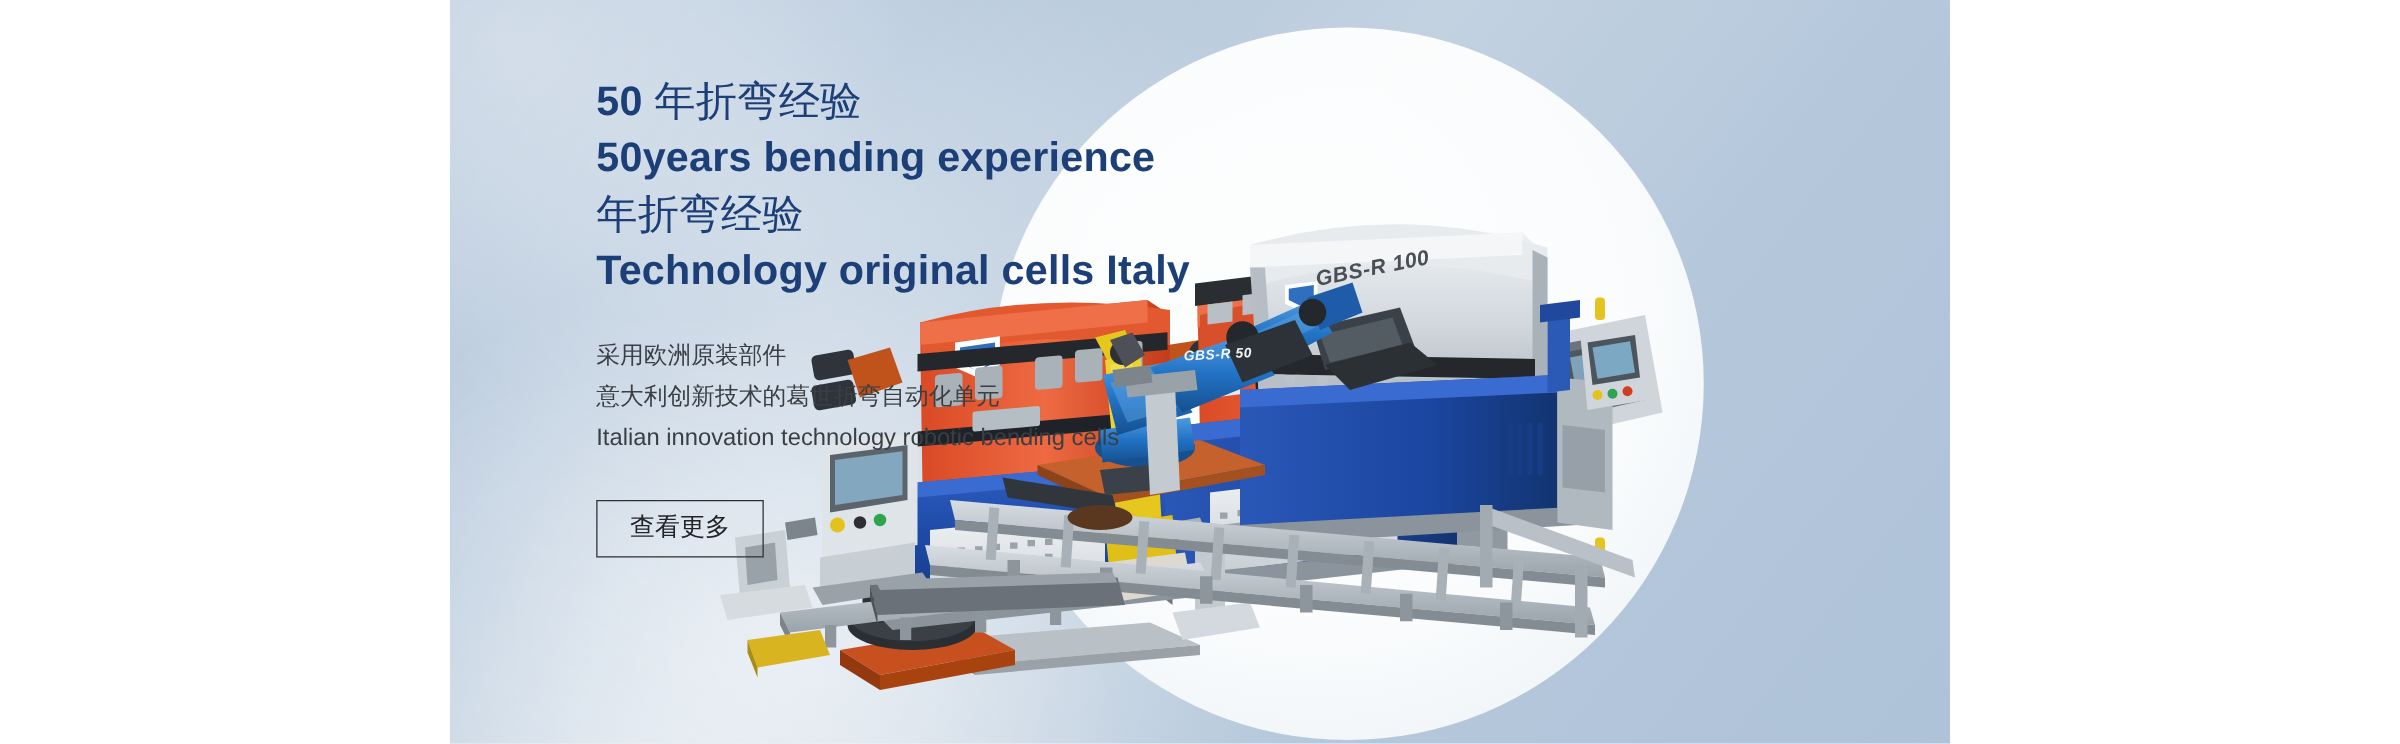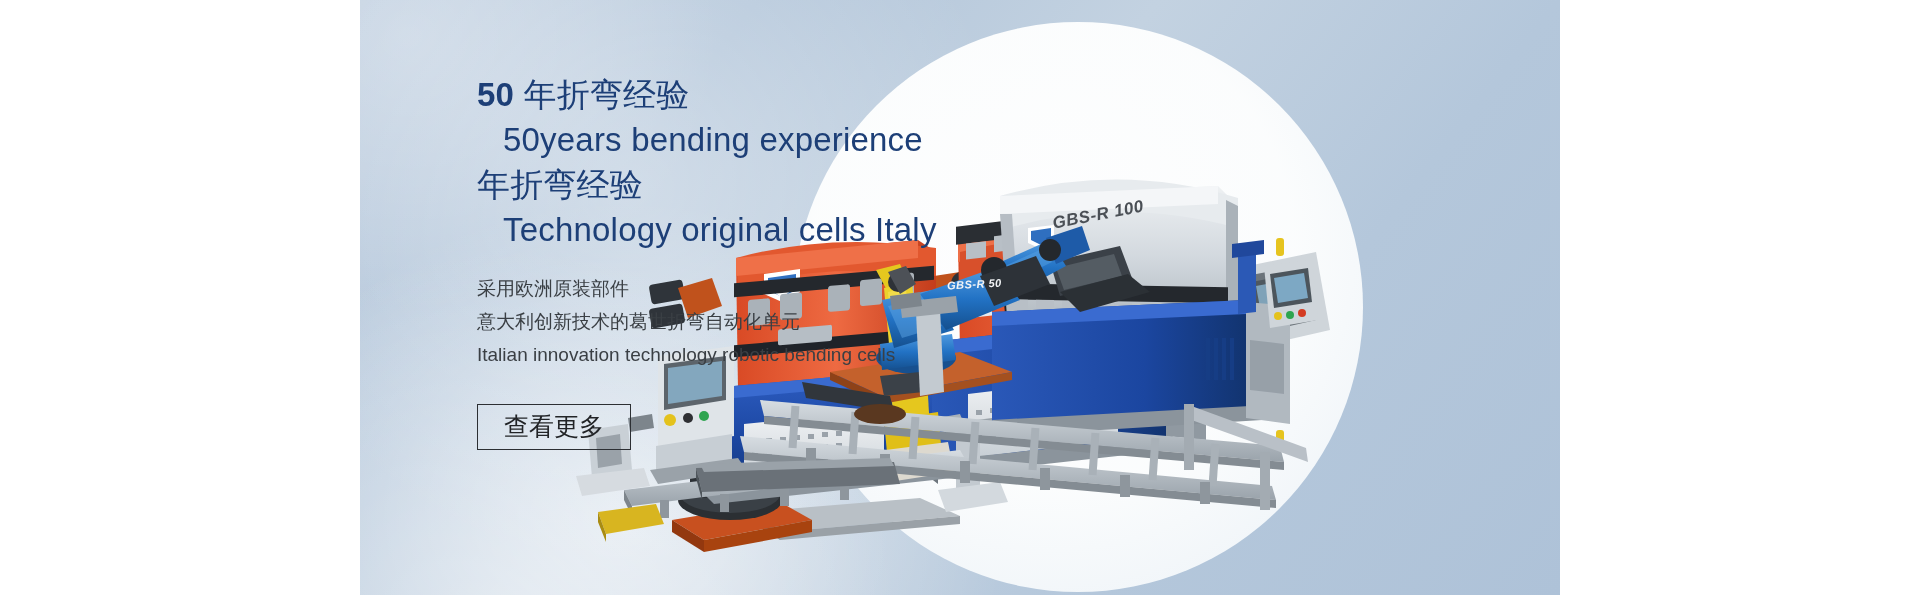--- a/index.html
+++ b/index.html
@@ -60,53 +60,53 @@
     height: 570px;
     border-radius: 50%;
     background: radial-gradient(circle at 46% 40%, #ffffff 0%, #fdfefe 52%, #f3f7fa 78%, #e9f0f6 100%);
     opacity: 0.97;
   }
 
   
   #copy {
     position: absolute;
     left: 117px;
-    top: 72px;
+    top: 58px;
     width: 560px;
     z-index: 6;
   }
   .head-line {
     color: #1d3f77;
     font-size: 33px;
     line-height: 45px;
     letter-spacing: 0.2px;
     white-space: nowrap;
   }
   .head-line.cn { font-weight: 400; }
   .head-line .num { font-weight: 700; }
-  .head-line.en { font-weight: 400; margin-left: 26px; }
+  .head-line.en { font-weight: 700; }
 
   #sub {
-    margin-top: 20px;
+    margin-top: 30px;
   }
   .sub-line {
     color: #3a3f44;
     font-size: 19px;
     line-height: 33px;
     white-space: nowrap;
   }
 
   #more-btn {
     display: inline-block;
     margin-top: 33px;
     padding: 11px 26px 12px 26px;
     border: 1px solid #2c2f33;
     background: transparent;
     color: #222427;
-    font-size: 25px;
+    font-size: 20px;
     line-height: 21px;
     font-family: "Liberation Sans", "DejaVu Sans", sans-serif;
     cursor: pointer;
   }
 
   
   #machines {
     position: absolute;
     left: 0; top: 0;
     width: 1200px; height: 595px;

